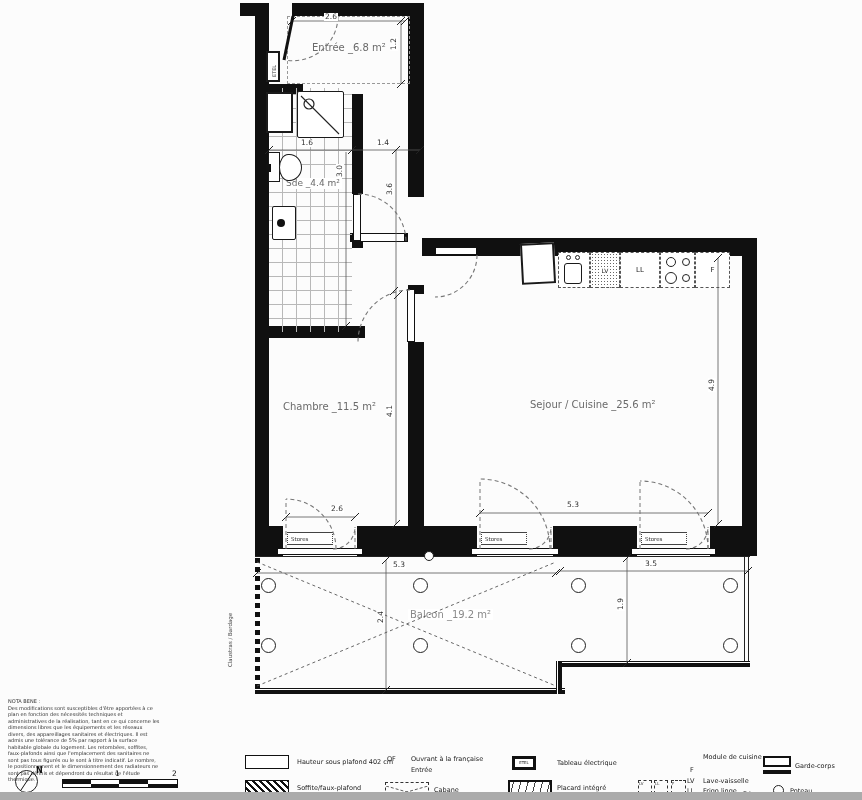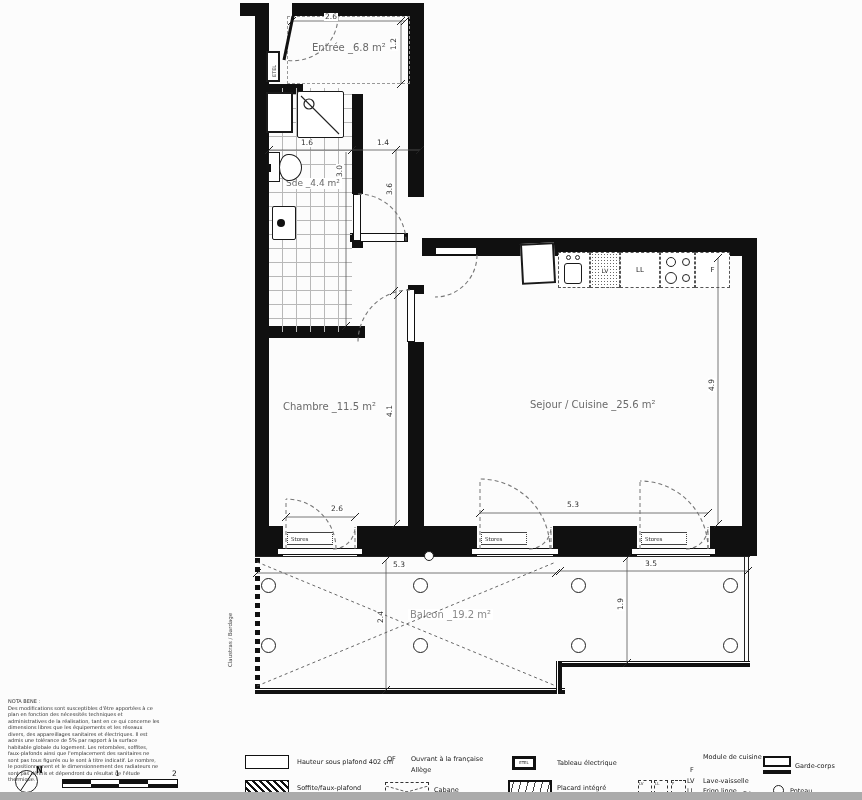--- a/index.html
+++ b/index.html
@@ -207,21 +207,21 @@
   </div>
   <div class="abs" style="left:115px;top:769px;font-size:7.5px;color:#111;">1</div>
   <div class="abs" style="left:172px;top:769px;font-size:7.5px;color:#111;">2</div>
 
   <div class="legend-sym" style="left:245px;top:755px;width:44px;height:14px;"></div>
   <div class="ltext" style="left:297px;top:758px;">Hauteur sous plafond 402 cm</div>
 
   <div class="ltext" style="left:387px;top:755px;">OF</div>
   <div class="ltext" style="left:411px;top:755px;">Ouvrant à la française</div>
   <div class="ltext" style="left:386px;top:766px;margin-top:44px;">All</div>
-  <div class="ltext" style="left:411px;top:766px;">Allège</div>
+  <div class="ltext" style="left:411px;top:766px;">Entrée</div>
 
   <div class="abs" style="left:512px;top:756px;width:24px;height:14px;background:#111;">
     <div style="position:absolute;left:3px;top:3px;right:3px;bottom:3px;background:#fff;font-size:4px;line-height:8px;text-align:center;color:#111;">ETEL</div>
   </div>
   <div class="ltext" style="left:557px;top:759px;">Tableau électrique</div>
 
   <div class="legend-sym hatch" style="left:245px;top:780px;width:44px;height:15px;"></div>
   <div class="ltext" style="left:297px;top:784px;">Soffite/faux-plafond</div>
 
   <div class="abs" style="left:385px;top:782px;width:44px;height:14px;border:1px dashed #333;box-sizing:border-box;">

